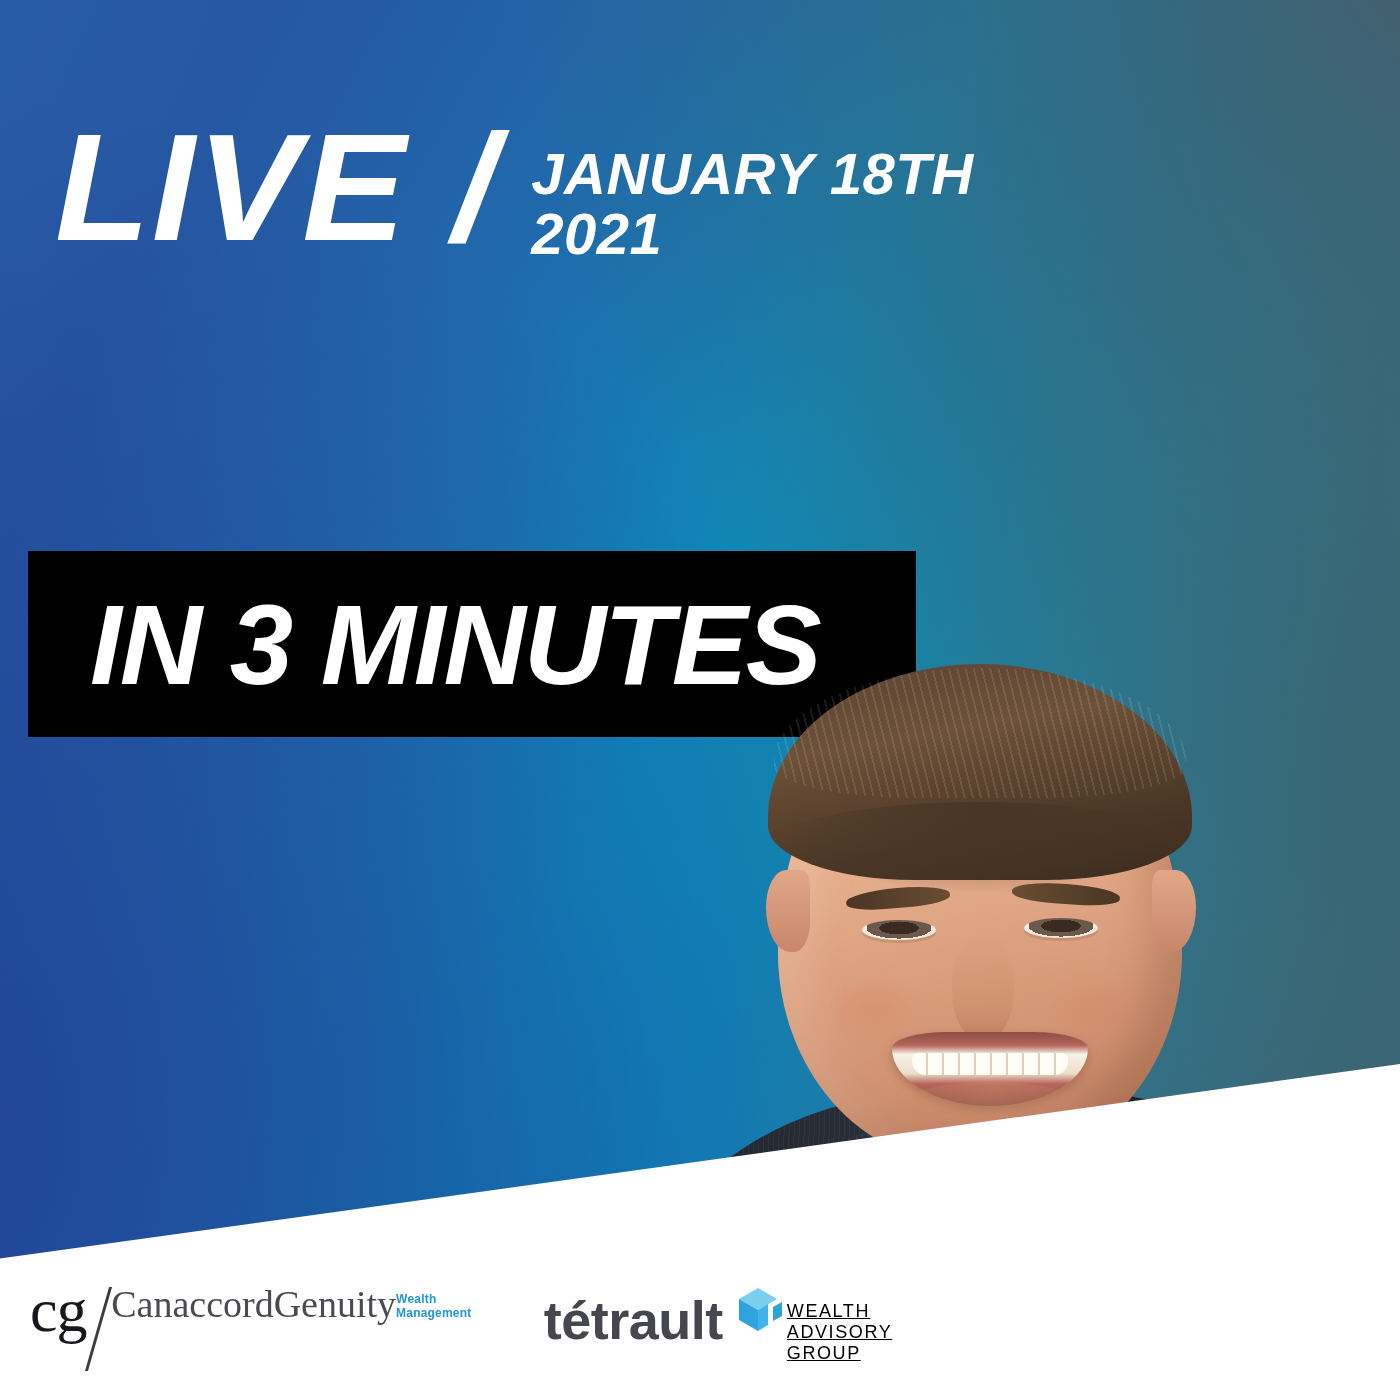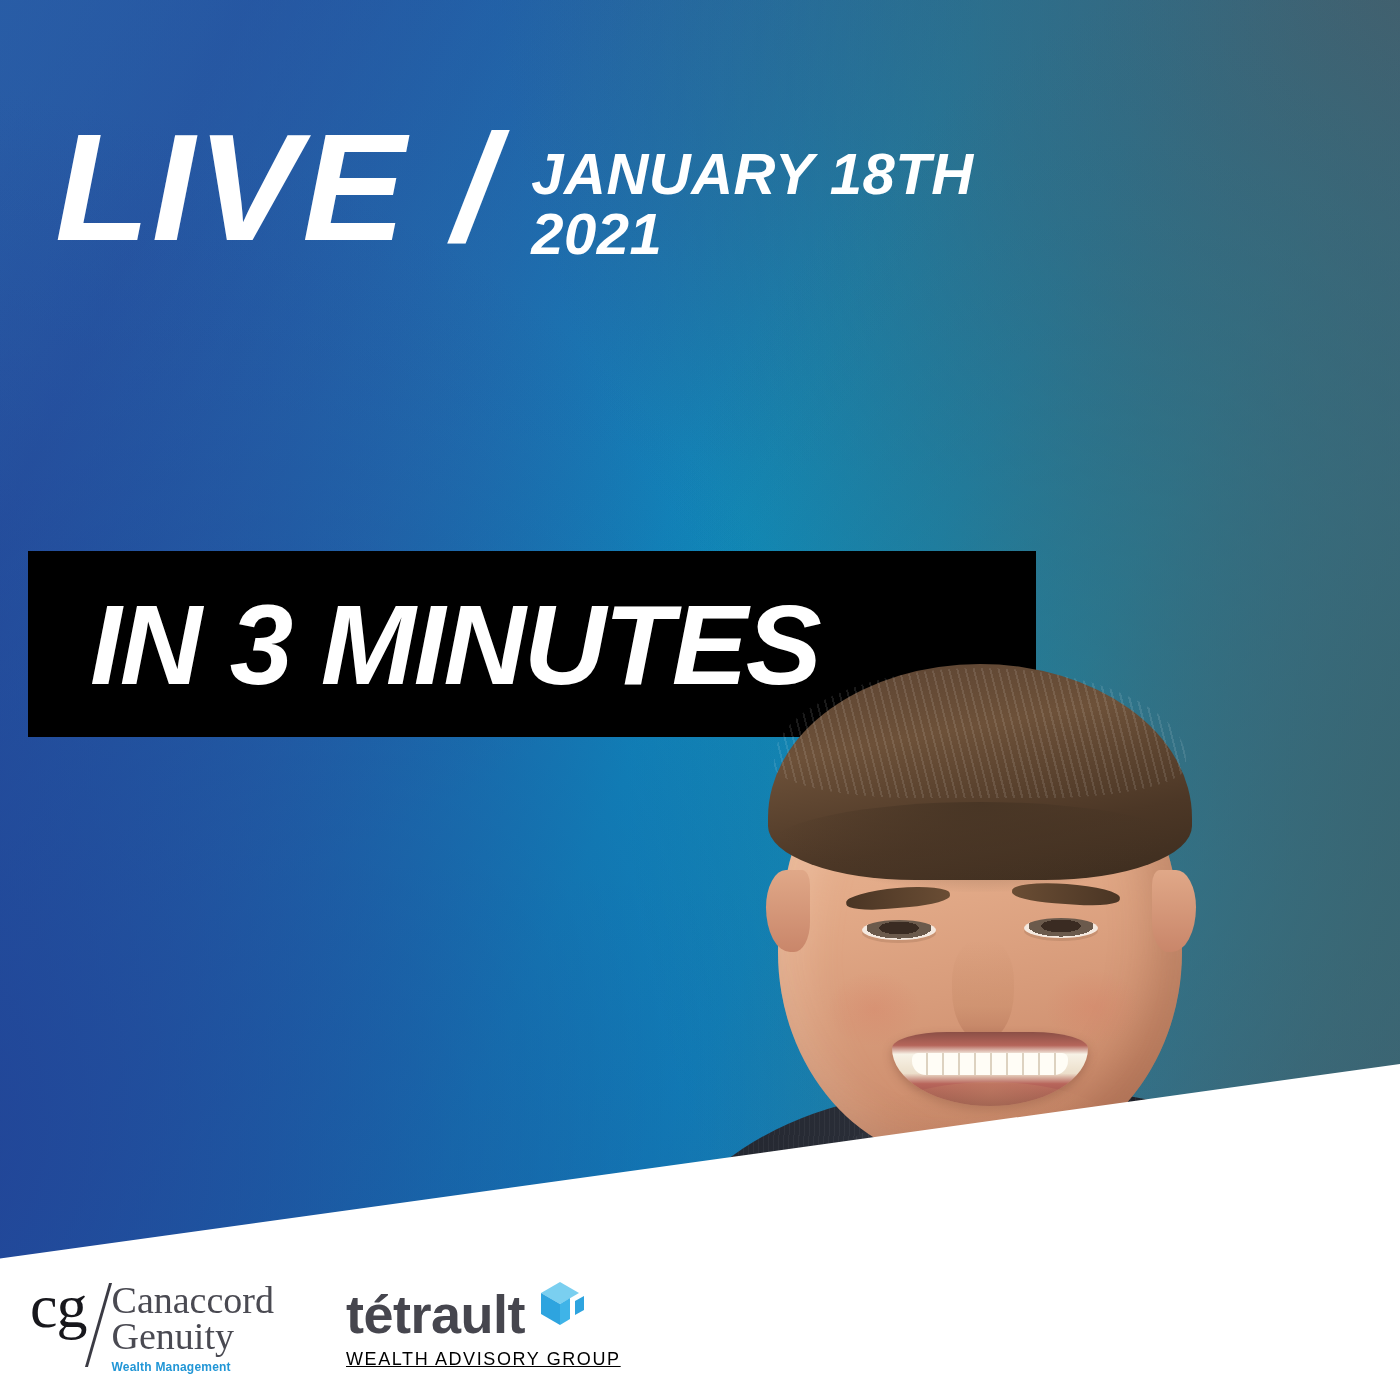--- a/index.html
+++ b/index.html
@@ -120,21 +120,21 @@
     color: #ffffff;
     letter-spacing: -1px;
     margin-left: 76px;
     white-space: nowrap;
     transform: scaleX(0.97);
     transform-origin: left center;
   }
   .bar-2 {
     left: 28px;
     top: 551px;
-    width: 1008px;
+    width: 888px;
     height: 186px;
   }
   .bar-2 .bar-text {
     font-size: 114px;
     font-weight: 900;
     font-style: italic;
     color: #ffffff;
     letter-spacing: -2px;
     margin-left: 62px;
     white-space: nowrap;
@@ -383,21 +383,21 @@
   }
   .cg-slash {
     width: 3px;
     height: 84px;
     background: #3b3b44;
     transform: skewX(-16deg);
     margin: 2px 12px 0 10px;
   }
   .cg-words {
     display: flex;
-    flex-direction: column;
+    flex-direction: row;
     margin-top: 2px;
   }
   .cg-name {
     font-family: "Liberation Serif", serif;
     font-size: 38px;
     color: #4a4a52;
     line-height: 0.94;
     letter-spacing: 0px;
   }
   .cg-tag {
@@ -405,21 +405,20 @@
     font-weight: 700;
     color: #2196d6;
     letter-spacing: 0.2px;
     margin-top: 5px;
   }
 
   
   .logo-tet {
     margin-left: 72px;
     display: flex;
-    flex-direction: column;
     margin-top: 2px;
   }
   .tet-top {
     display: flex;
     align-items: flex-start;
   }
   .tet-name {
     font-size: 54px;
     font-weight: 700;
     color: #46464e;

